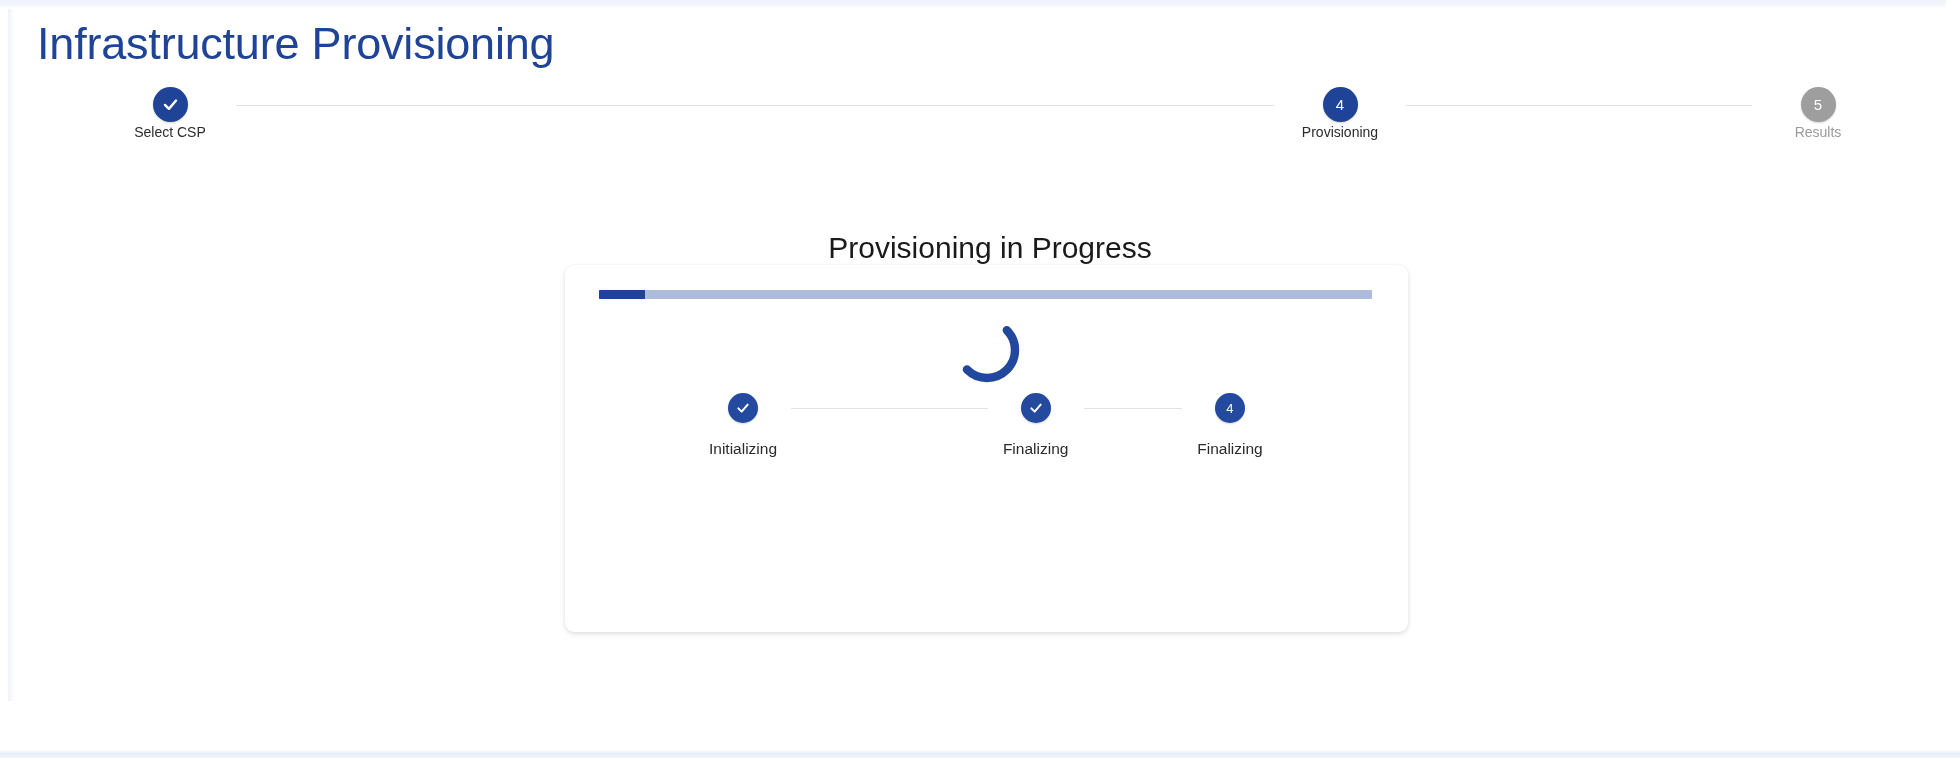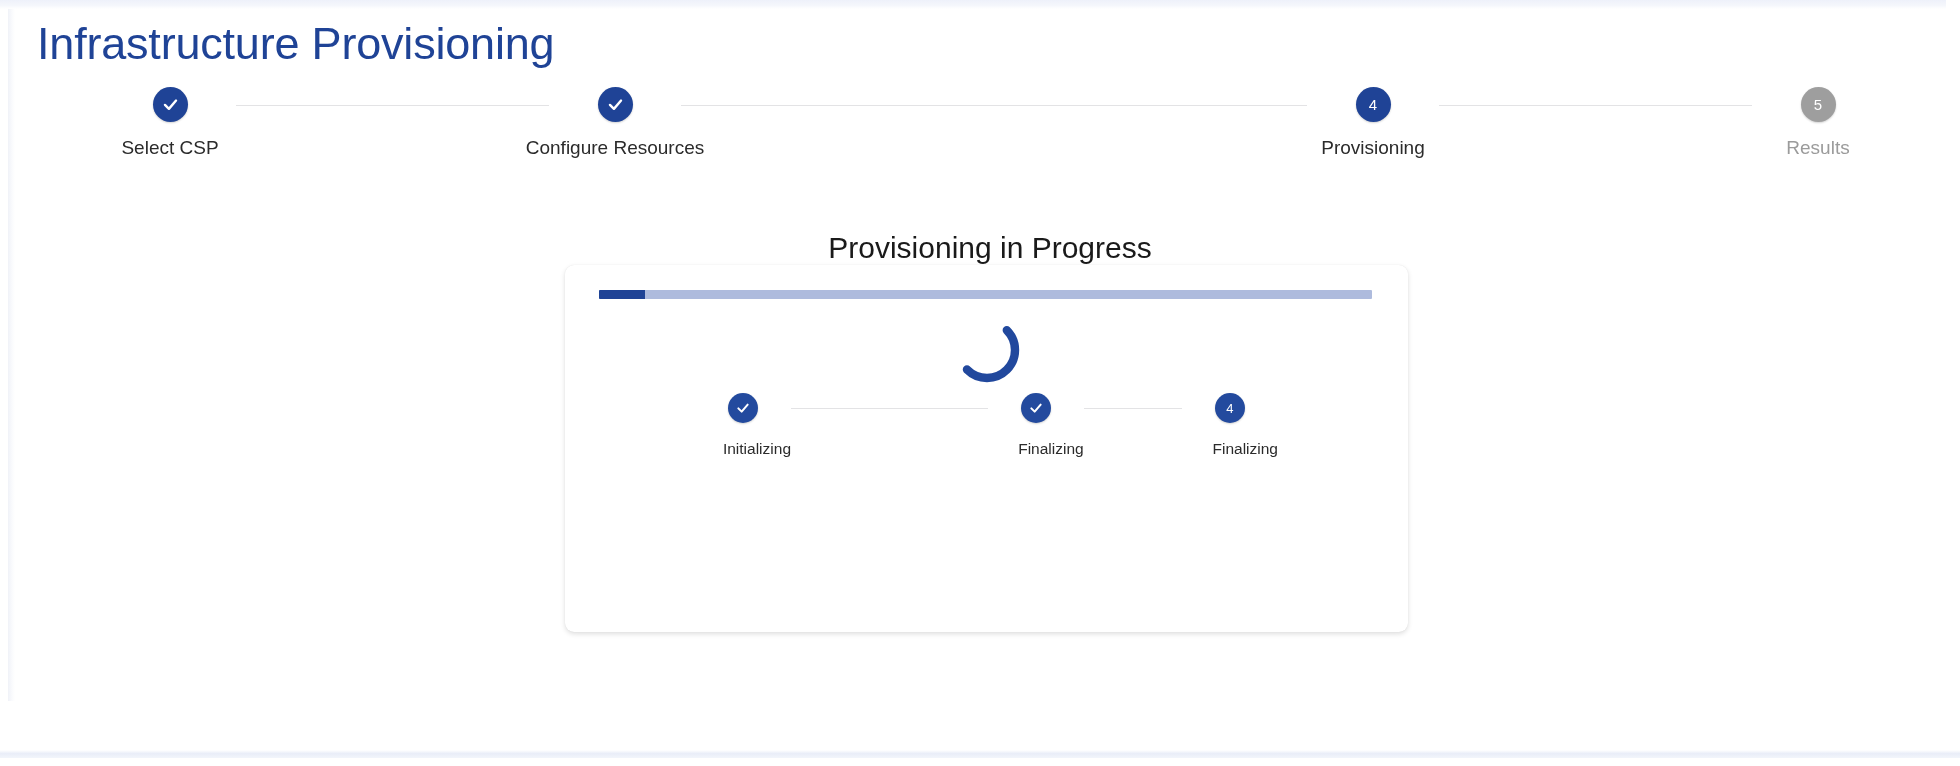--- a/index.html
+++ b/index.html
@@ -105,22 +105,21 @@
     justify-content: center;
     font-size: 15px;
     line-height: 1;
     box-shadow: 0 1px 2px rgba(0,0,0,0.18);
   }
   .wz-bubble.pending {
     background: #9e9e9e;
   }
   .wz-bubble svg { display: block; }
   .wz-label {
-    margin-top: 16px;
-    font-size: 19px;
+    font-size: 14px;
     line-height: 20px;
     color: #2b2b2b;
     text-align: center;
     white-space: nowrap;
   }
   .wz-label.pending { color: #9b9b9b; text-align: right; }
 
   
   .section-heading {
     position: absolute;
@@ -218,21 +217,21 @@
     font-size: 13px;
     line-height: 1;
     box-shadow: 0 1px 2px rgba(0,0,0,0.18);
   }
   .sub-bubble svg { display: block; }
   .sub-label {
     margin-top: 14px;
     font-size: 15.5px;
     line-height: 23px;
     color: #2b2b2b;
-    text-align: right;
+    text-align: center;
     width: 96px;
   }
 
   .wait-text {
     position: absolute;
     left: 0;
     top: 242px;
     width: 843px;
     text-align: center;
     font-size: 19px;
@@ -259,28 +258,20 @@
         <div class="wz-bubble">
           <svg width="19" height="19" viewBox="0 0 24 24" aria-hidden="true">
             <path d="M5 12.5 L10 17.5 L19 7" fill="none" stroke="#ffffff" stroke-width="3" stroke-linecap="round" stroke-linejoin="round"></path>
           </svg>
         </div>
         <div class="wz-label">Select CSP</div>
       </div>
 
       <div class="wz-connector"></div>
 
-      <div class="wz-step">
-        <div class="wz-bubble">
-          <svg width="19" height="19" viewBox="0 0 24 24" aria-hidden="true">
-            <path d="M5 12.5 L10 17.5 L19 7" fill="none" stroke="#ffffff" stroke-width="3" stroke-linecap="round" stroke-linejoin="round"></path>
-          </svg>
-        </div>
-        <div class="wz-label">Configure Resources</div>
-      </div>
 
       <div class="wz-connector"></div>
 
 
       <div class="wz-connector"></div>
 
       <div class="wz-step">
         <div class="wz-bubble">4</div>
         <div class="wz-label">Provisioning</div>
       </div>

